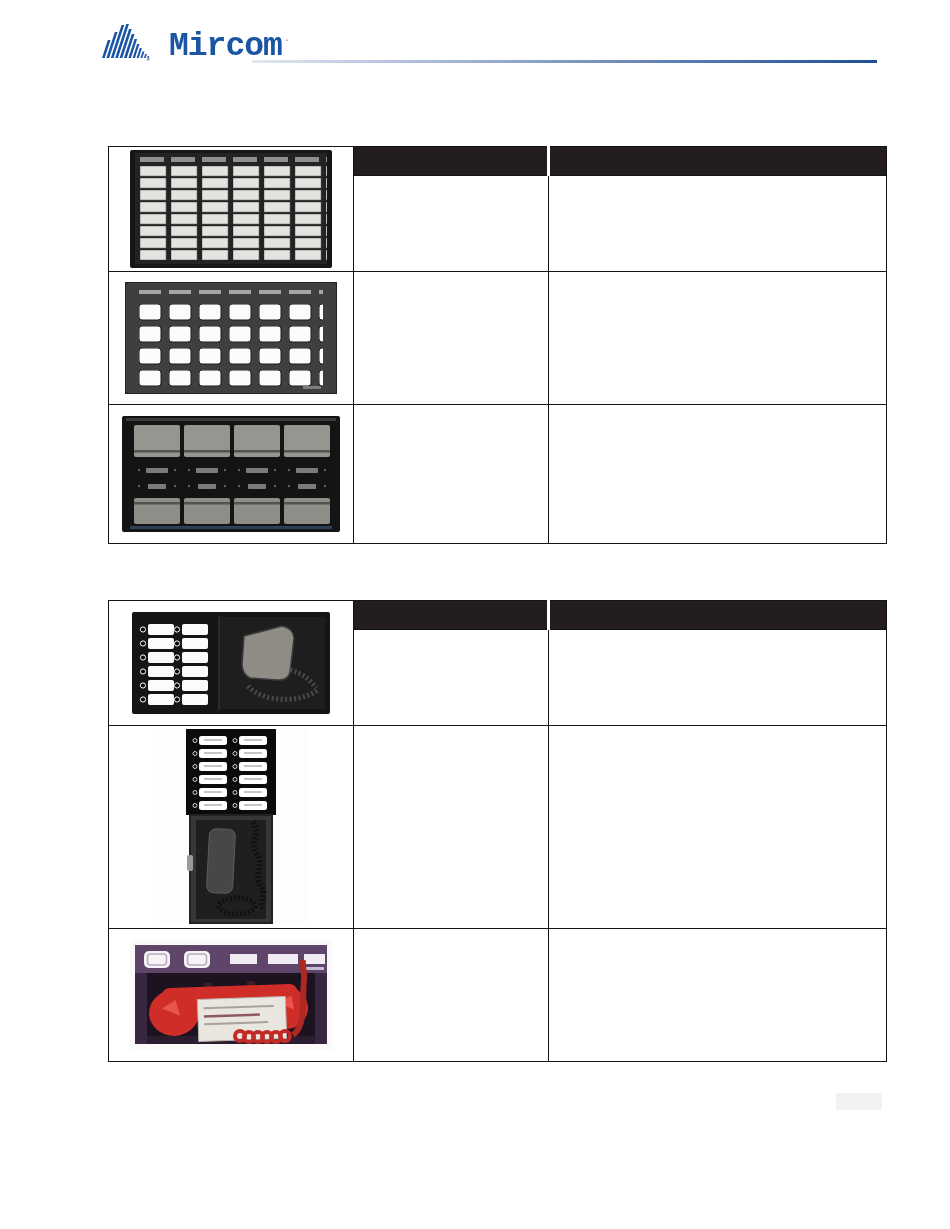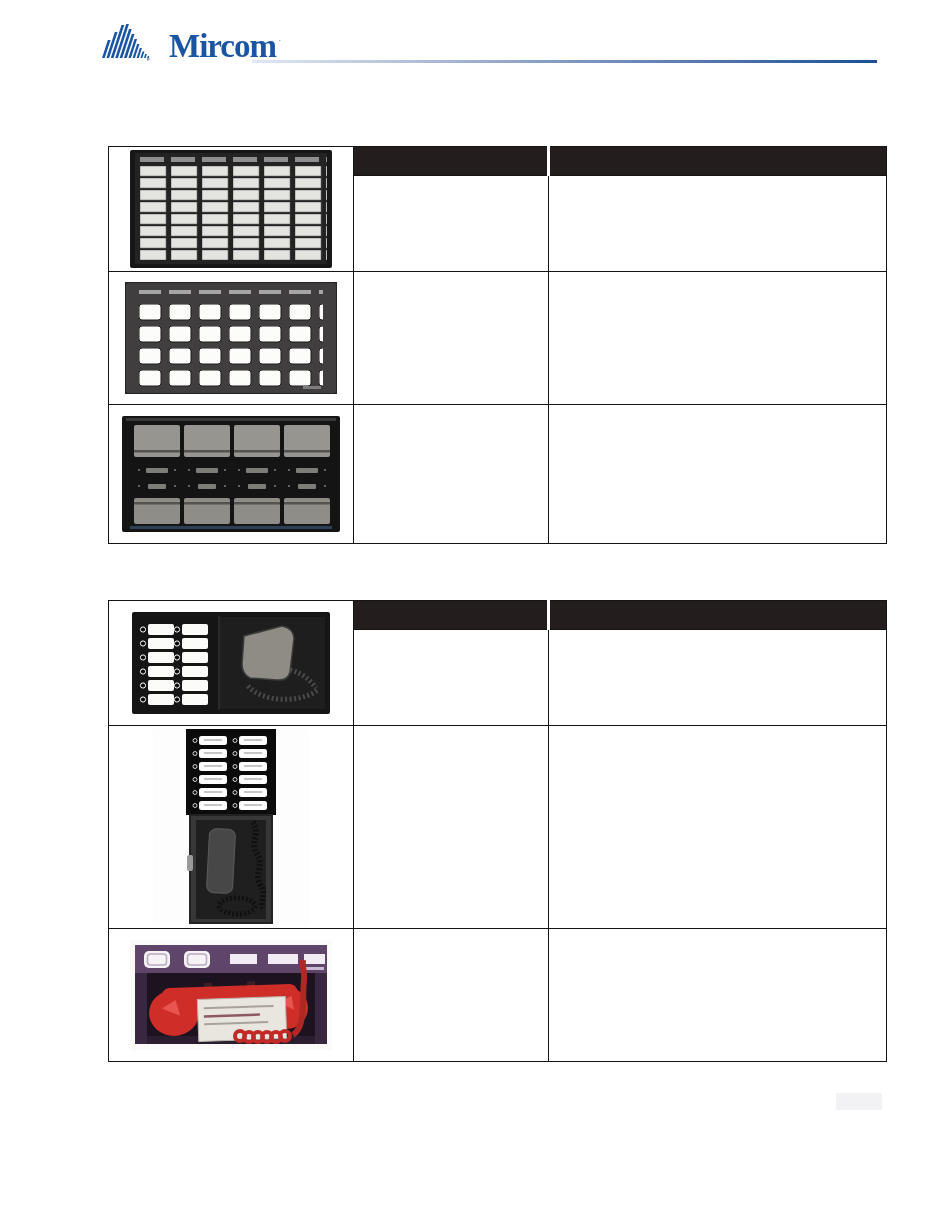--- a/index.html
+++ b/index.html
@@ -1,17 +1,17 @@
 <!DOCTYPE html>
 <html><head>
 <meta charset="utf-8">
 <style>
   html,body{margin:0;padding:0;background:#ffffff;}
   .page{position:relative;width:950px;height:1229px;background:#ffffff;overflow:hidden;
-        font-family:Liberation Serif, serif;border-radius:12px;}
+        font-family:Liberation Mono, monospace;border-radius:12px;}
 
   
   .logo{position:absolute;left:100px;top:18px;display:flex;align-items:flex-end;}
   .logo-waves{display:block;}
   .logo-text{font-size:33px;font-weight:bold;color:#1a55a4;letter-spacing:-1px;line-height:0.95;
              margin-left:5px;}
   .logo-tm{font-size:11px;color:#7f95b5;line-height:1;margin-left:2px;margin-bottom:16px;}
   .header-rule{position:absolute;left:252px;top:60px;width:625px;height:3px;
                background:linear-gradient(to right,#e2e7f1 0%,#9fb0d0 35%,#1d4f94 100%);}
 

